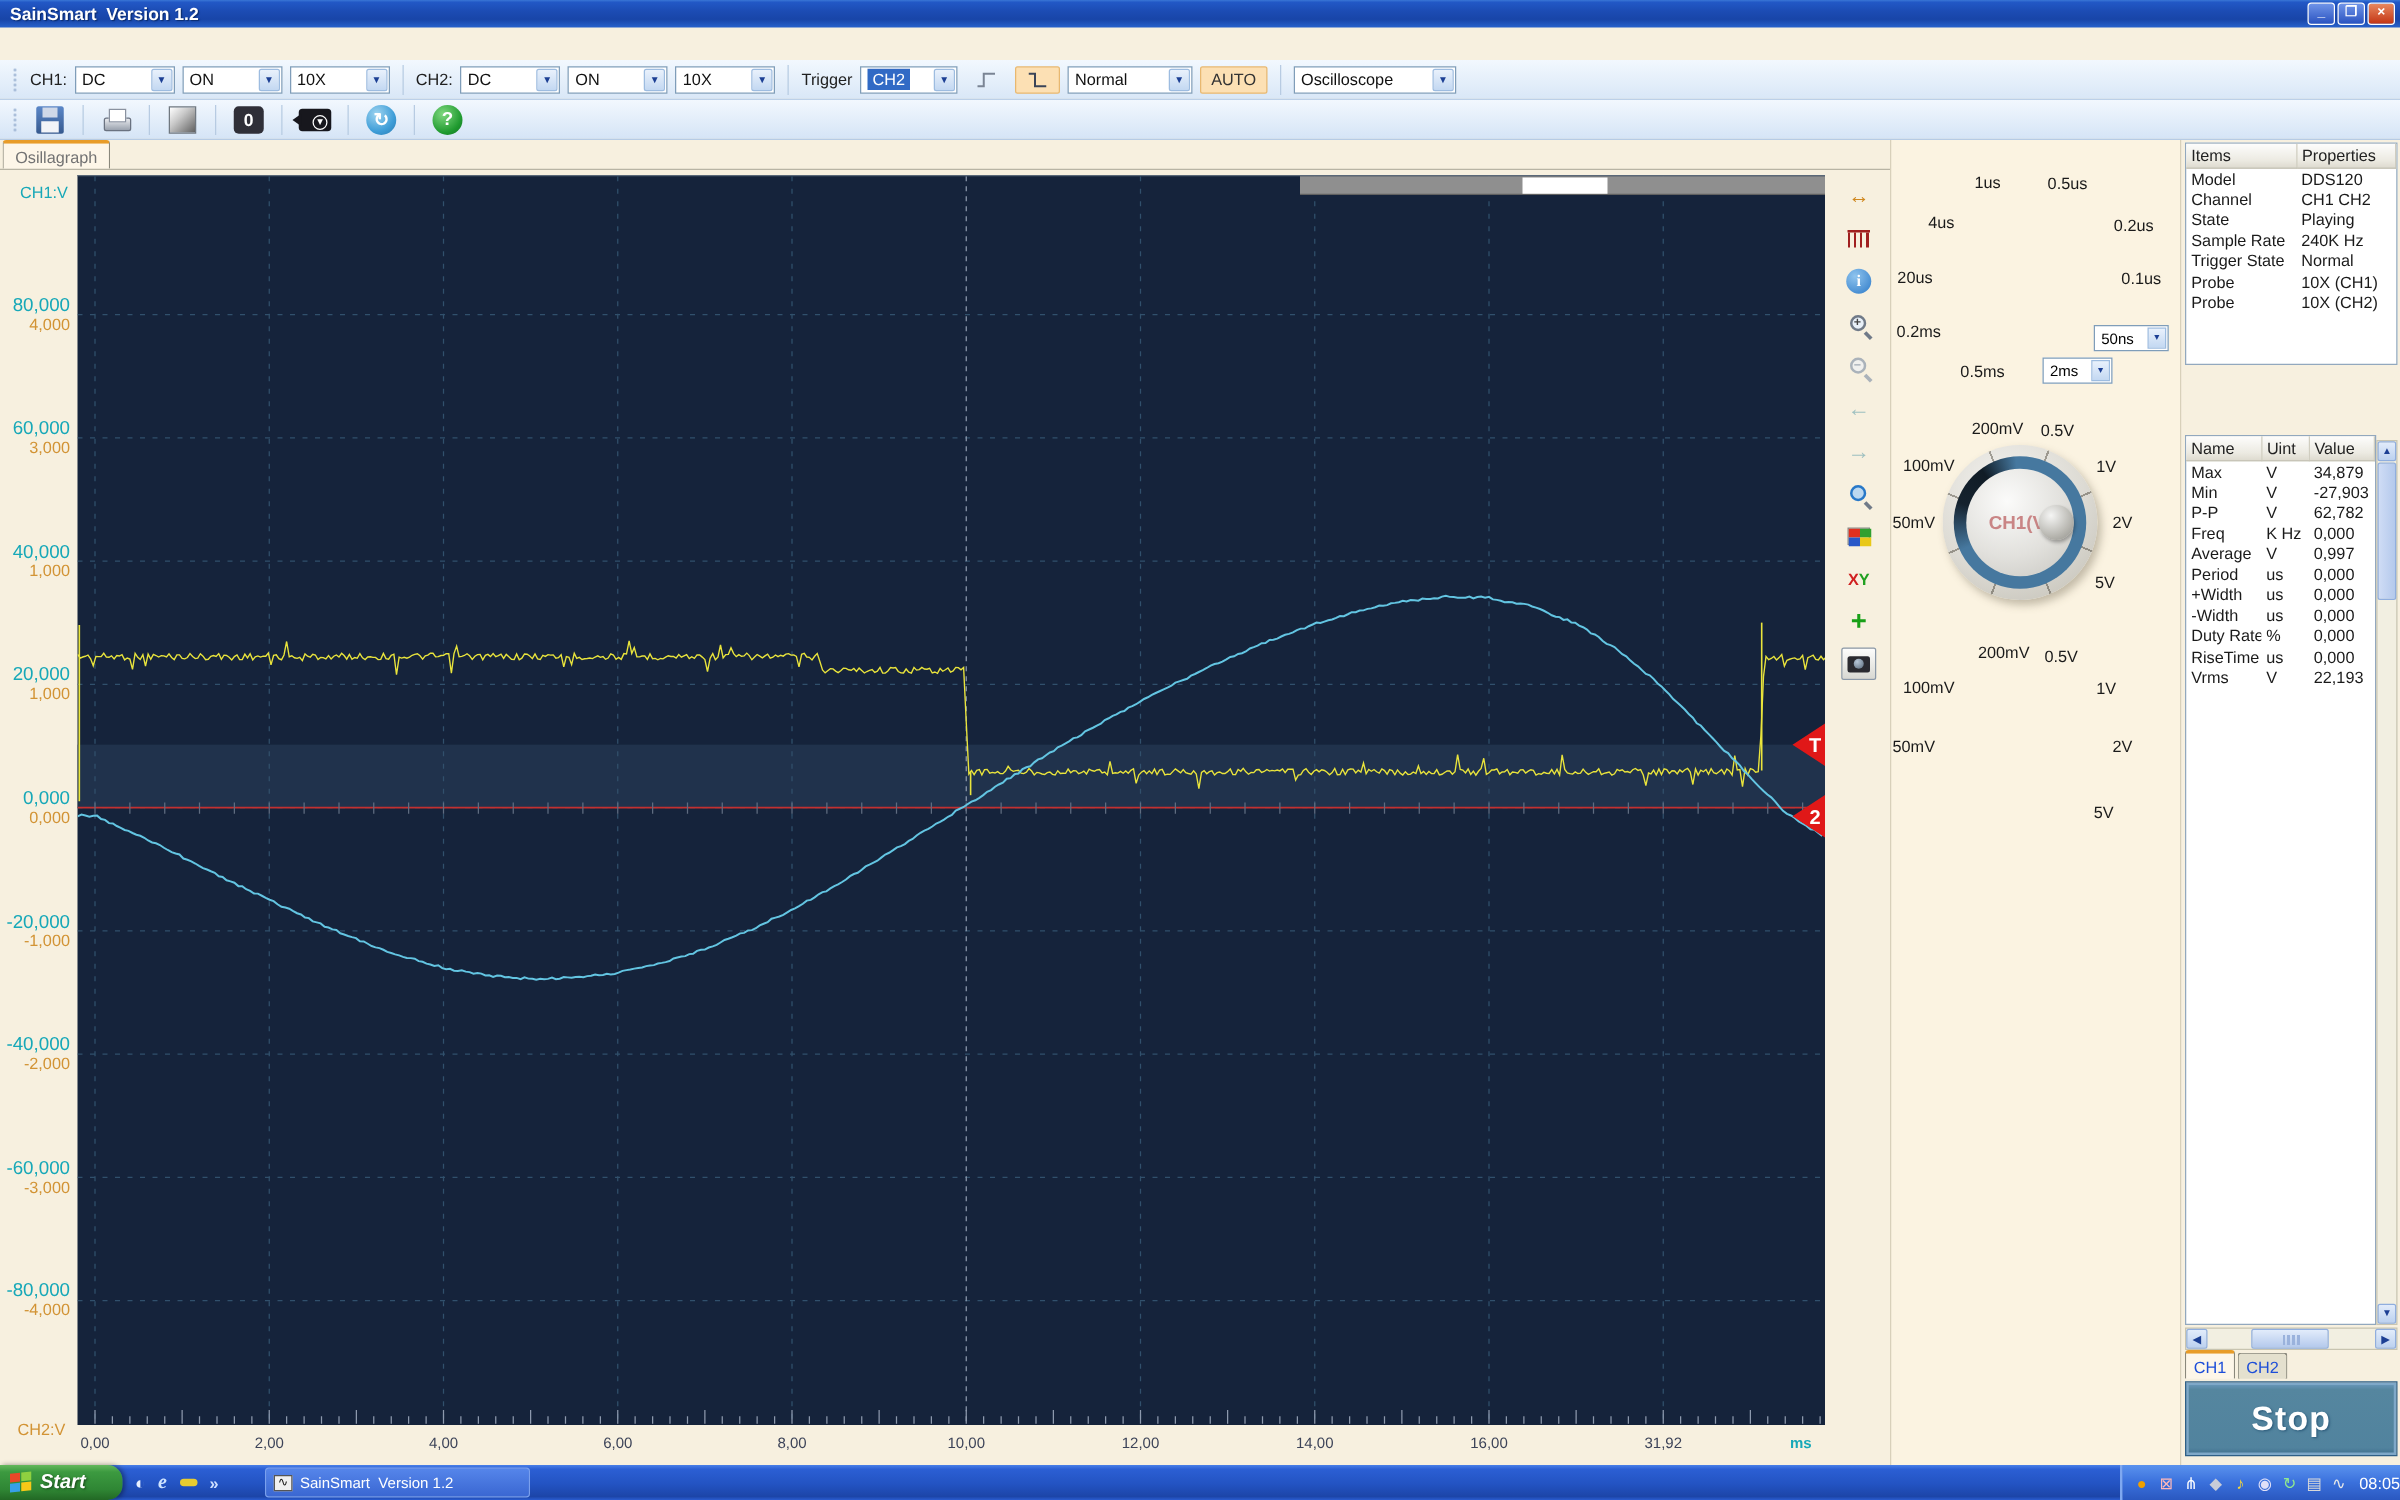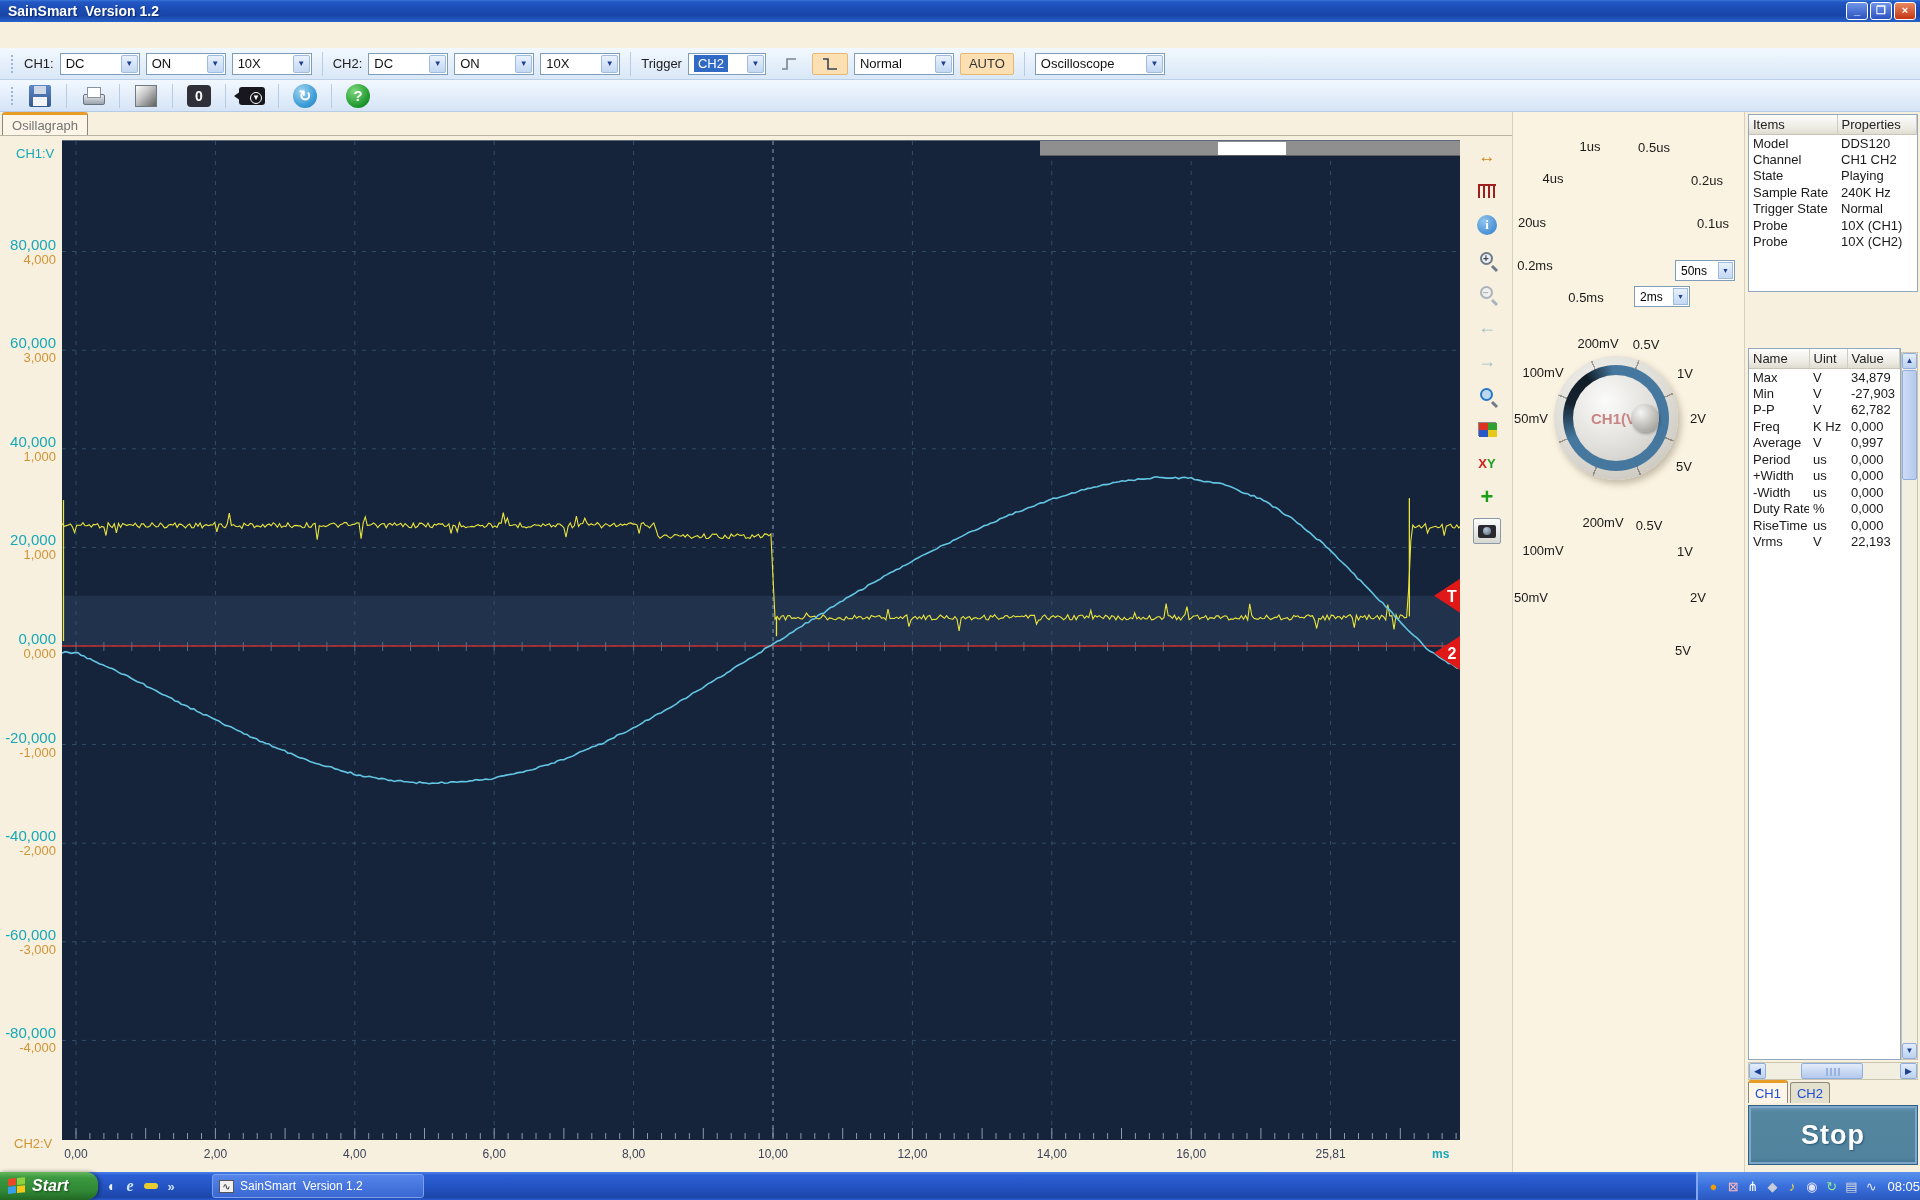--- a/index.html
+++ b/index.html
@@ -376,21 +376,21 @@
   <div id="x-axis-labels">
       <div class="x-tick" style="left: 46px;">0,00</div>
       <div class="x-tick" style="left: 185.4px;">2,00</div>
       <div class="x-tick" style="left: 324.8px;">4,00</div>
       <div class="x-tick" style="left: 464.2px;">6,00</div>
       <div class="x-tick" style="left: 603.6px;">8,00</div>
       <div class="x-tick" style="left: 743px;">10,00</div>
       <div class="x-tick" style="left: 882.4px;">12,00</div>
       <div class="x-tick" style="left: 1021.8px;">14,00</div>
       <div class="x-tick" style="left: 1161.2px;">16,00</div>
-      <div class="x-tick" style="left: 1300.6px;">25,81</div>
+      <div class="x-tick" style="left: 1300.6px;">31,92</div>
       <div class="x-unit" style="left: 1432px;">ms</div>
     </div>
 
   <div class="side-tools">
     <div class="stool ic-harrows">↔</div>
     <div class="stool">
         <div class="ic-comb"></div>
       </div>
     <div class="stool">
         <div class="ic-info">i</div>

